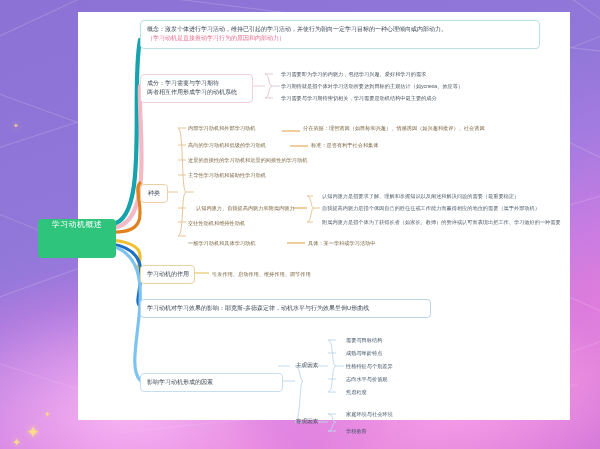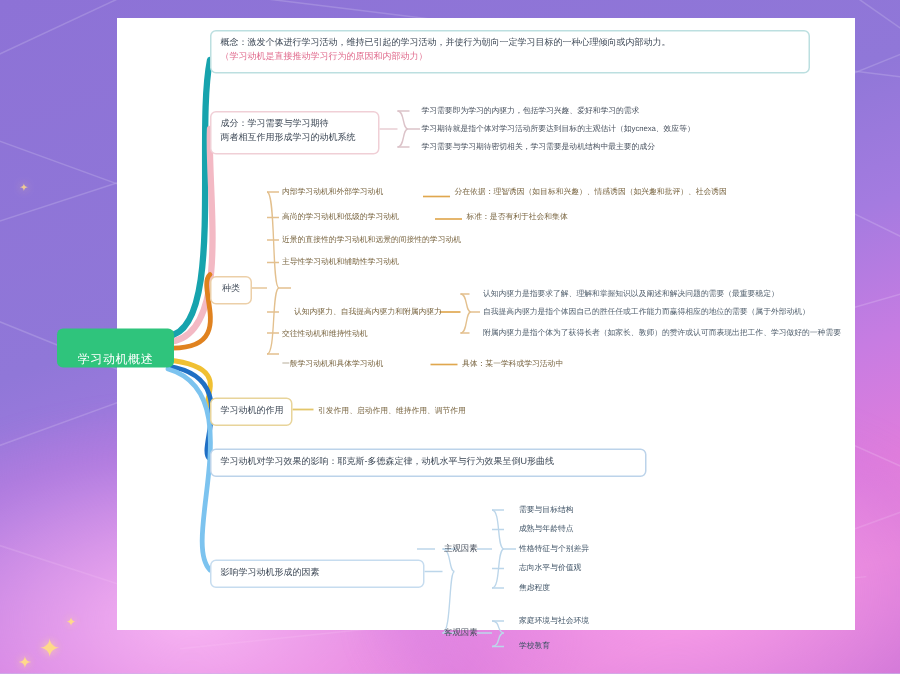--- a/index.html
+++ b/index.html
@@ -27,24 +27,24 @@
 
   
   .canvas{position:absolute;left:78px;top:12px;width:492px;height:408px;background:#ffffff;}
 
   
   svg.lay{position:absolute;left:0;top:0;width:600px;height:449px;overflow:visible;pointer-events:none;}
 
   
   .node{position:absolute;box-sizing:border-box;white-space:nowrap;}
   .root{
-    left:38px;top:219px;width:78px;height:26px;
+    left:38px;top:219px;width:78px;height:39px;
     background:#2fc47c;border-radius:4px;color:#fff;
     font-size:8px;letter-spacing:.4px;
-    display:flex;align-items:flex-end;justify-content:center;
+    display:flex;align-items:flex-start;justify-content:center;
   }
   .box{
     background:#fff;border:1px solid #cfd9e4;border-radius:4px;
     padding:4px 6px;font-size:6px;color:#3b4654;line-height:1.55;
   }
   .box.teal{border-color:#bcdfe0;}
   .box.pink{border-color:#f0cfd6;}
   .box.orange{border-color:#eccfa8;}
   .box.yellow{border-color:#e8d49a;}
   .box.blue{border-color:#bcd3ea;}

